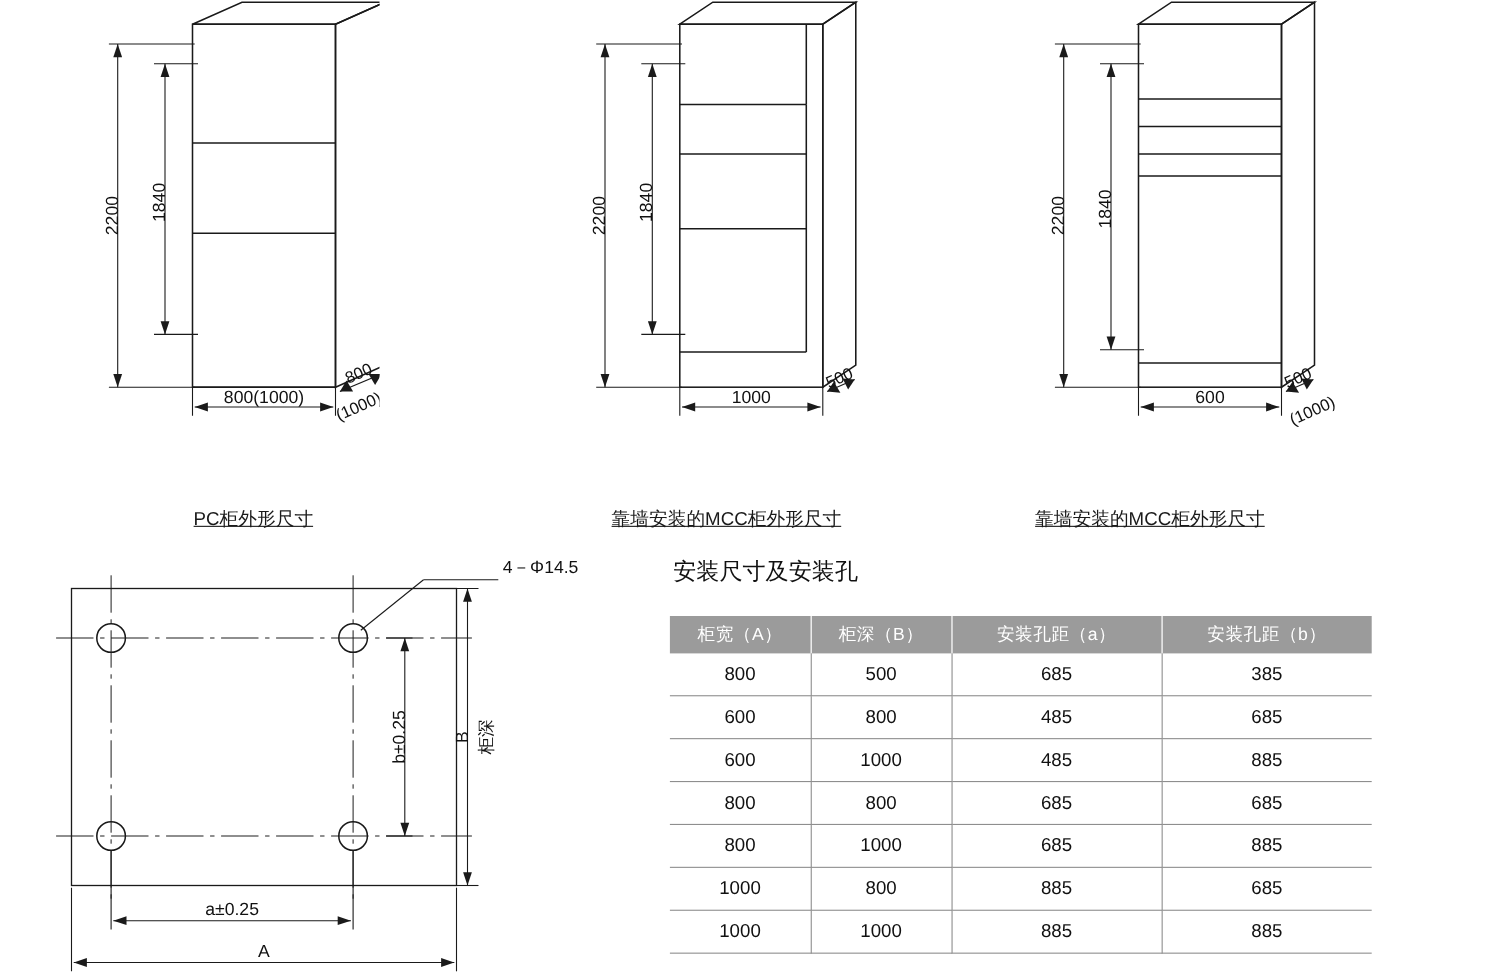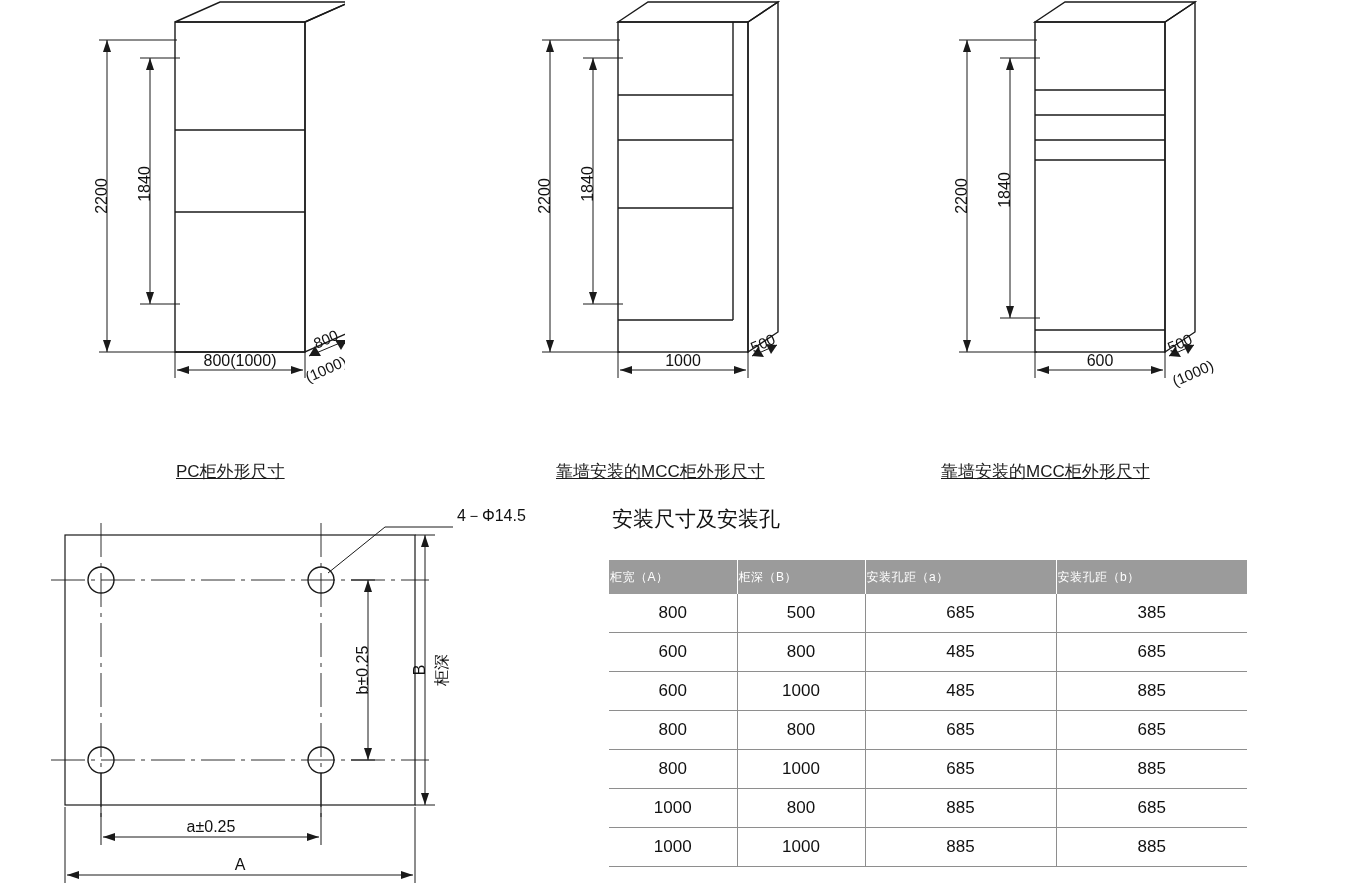--- a/index.html
+++ b/index.html
@@ -39,24 +39,24 @@
     left: 609px;
     top: 560px;
     border-collapse: collapse;
     width: 638px;
     font-size: 16px;
   }
   table.dim th {
     background: #9b9b9b;
     color: #ffffff;
     font-weight: normal;
-    font-size: 12px;
+    font-size: 16px;
     height: 32px;
     border-right: 1px solid #ffffff;
-    text-align: left;
+    text-align: center;
     letter-spacing: .5px;
   }
   table.dim th:last-child { border-right: none; }
   table.dim td {
     height: 36px;
     text-align: center;
     font-size: 17px;
     border-bottom: 1px solid #8e8e8e;
     border-right: 1px solid #8e8e8e;
     color: #111;

